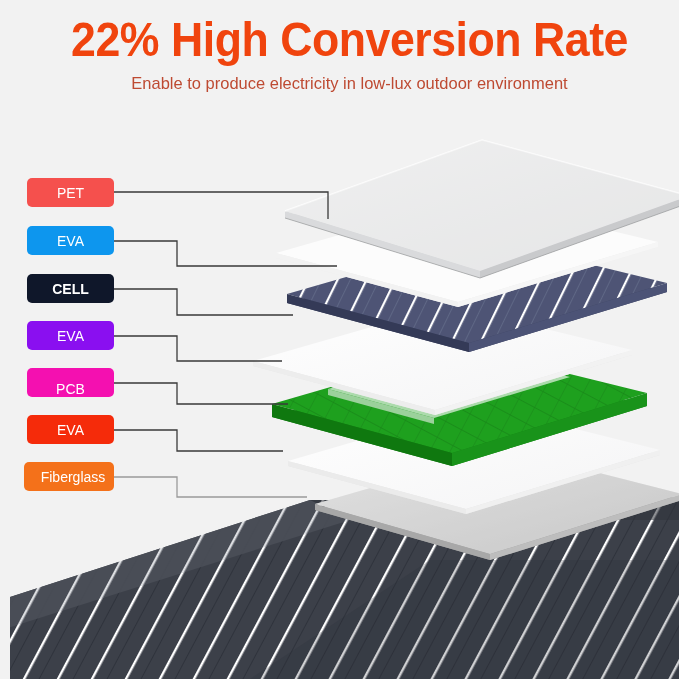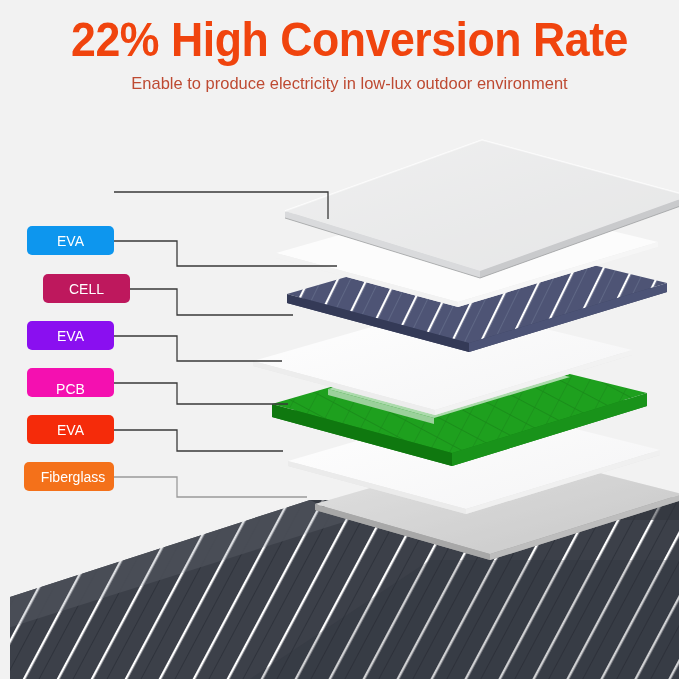--- a/index.html
+++ b/index.html
@@ -172,26 +172,29 @@
       <polyline points="104,289 167,289 167,315 283,315"></polyline>
       <polyline points="104,336 167,336 167,361 272,361"></polyline>
       <polyline points="104,383 167,383 167,404 278,404"></polyline>
       <polyline points="104,430 167,430 167,451 273,451"></polyline>
       <polyline points="104,477 167,477 167,497 297,497" stroke="#9a9a9a"></polyline>
     </g>
   </svg>
 
   <div class="legend">
 
+    <div class="chip wide" style="left:17px;top:178px;background:#f5504d;">
+      <span>PET</span>
+    </div>
 
     <div class="chip wide" style="left:17px;top:226px;background:#0d96ee;">
       <span>EVA</span>
     </div>
 
-    <div class="chip wide" style="left:33px;top:274px;background:#be185d;">
+    <div class="chip wide" style="left:17px;top:274px;background:#0f172a;font-weight:bold;">
       <span>CELL</span>
     </div>
 
     <div class="chip wide" style="left:17px;top:321px;background:#8a0ff0;">
       <span>EVA</span>
     </div>
 
     <div class="chip wide" style="left:17px;top:368px;background:#f410b0;align-items:flex-end;">
       <span>PCB</span>
     </div>

